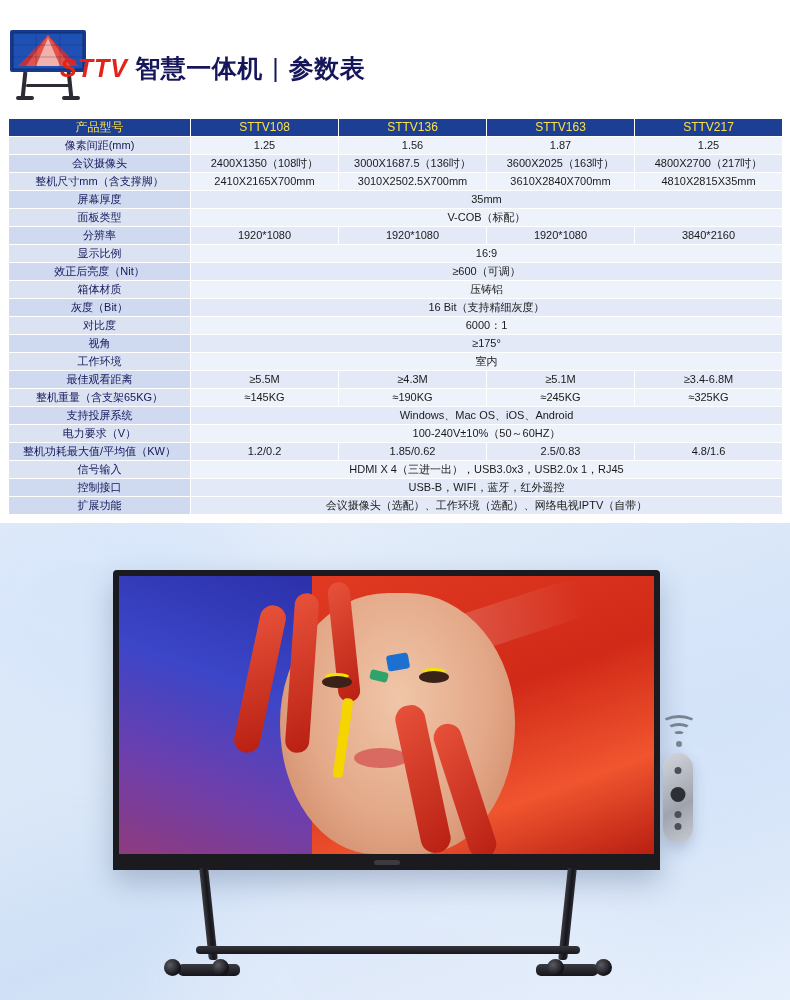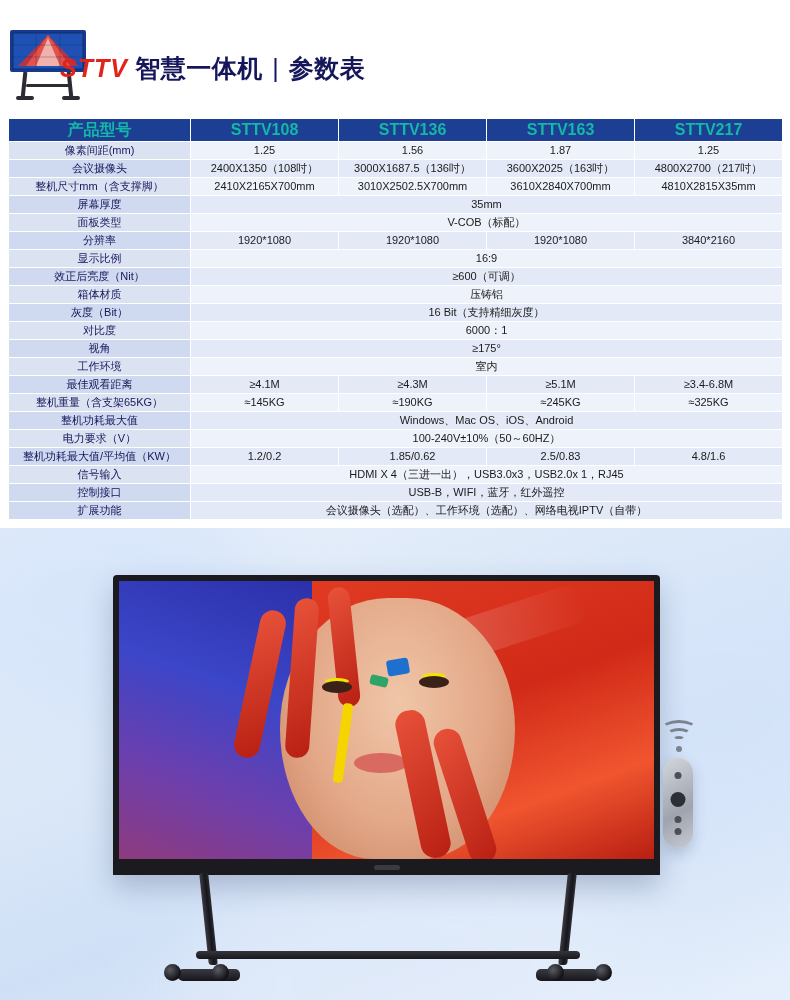--- a/index.html
+++ b/index.html
@@ -76,23 +76,23 @@
   table.spec th, table.spec td {
     border: 1px solid #ffffff;
     text-align: center;
     vertical-align: middle;
     height: 18px;
     padding: 1px 2px;
     line-height: 1.25;
   }
   thead th {
     background: #1c3f94;
-    color: #14b8a6;
-    font-weight: bold;
-    font-size: 16px;
+    color: #fde047;
+    font-weight: normal;
+    font-size: 12px;
     height: 22px;
   }
   td.label {
     background: #dbe3f3;
     color: #16175a;
     font-size: 11px;
   }
   td.val {
     background: #eef2fa;
   }
@@ -416,34 +416,34 @@
           <tr class="alt">
             <td class="label">视角</td>
             <td class="val" colspan="4">≥175°</td>
           </tr>
           <tr>
             <td class="label">工作环境</td>
             <td class="val" colspan="4">室内</td>
           </tr>
           <tr class="alt">
             <td class="label">最佳观看距离</td>
-            <td class="val">≥4.1M</td>
+            <td class="val">≥5.5M</td>
             <td class="val">≥4.3M</td>
             <td class="val">≥5.1M</td>
             <td class="val">≥3.4-6.8M</td>
           </tr>
           <tr>
             <td class="label">整机重量（含支架65KG）</td>
             <td class="val">≈145KG</td>
             <td class="val">≈190KG</td>
             <td class="val">≈245KG</td>
             <td class="val">≈325KG</td>
           </tr>
           <tr class="alt">
-            <td class="label">整机功耗最大值</td>
+            <td class="label">支持投屏系统</td>
             <td class="val" colspan="4">Windows、Mac OS、iOS、Android</td>
           </tr>
           <tr>
             <td class="label">电力要求（V）</td>
             <td class="val" colspan="4">100-240V±10%（50～60HZ）</td>
           </tr>
           <tr class="alt">
             <td class="label">整机功耗最大值/平均值（KW）</td>
             <td class="val">1.2/0.2</td>
             <td class="val">1.85/0.62</td>

